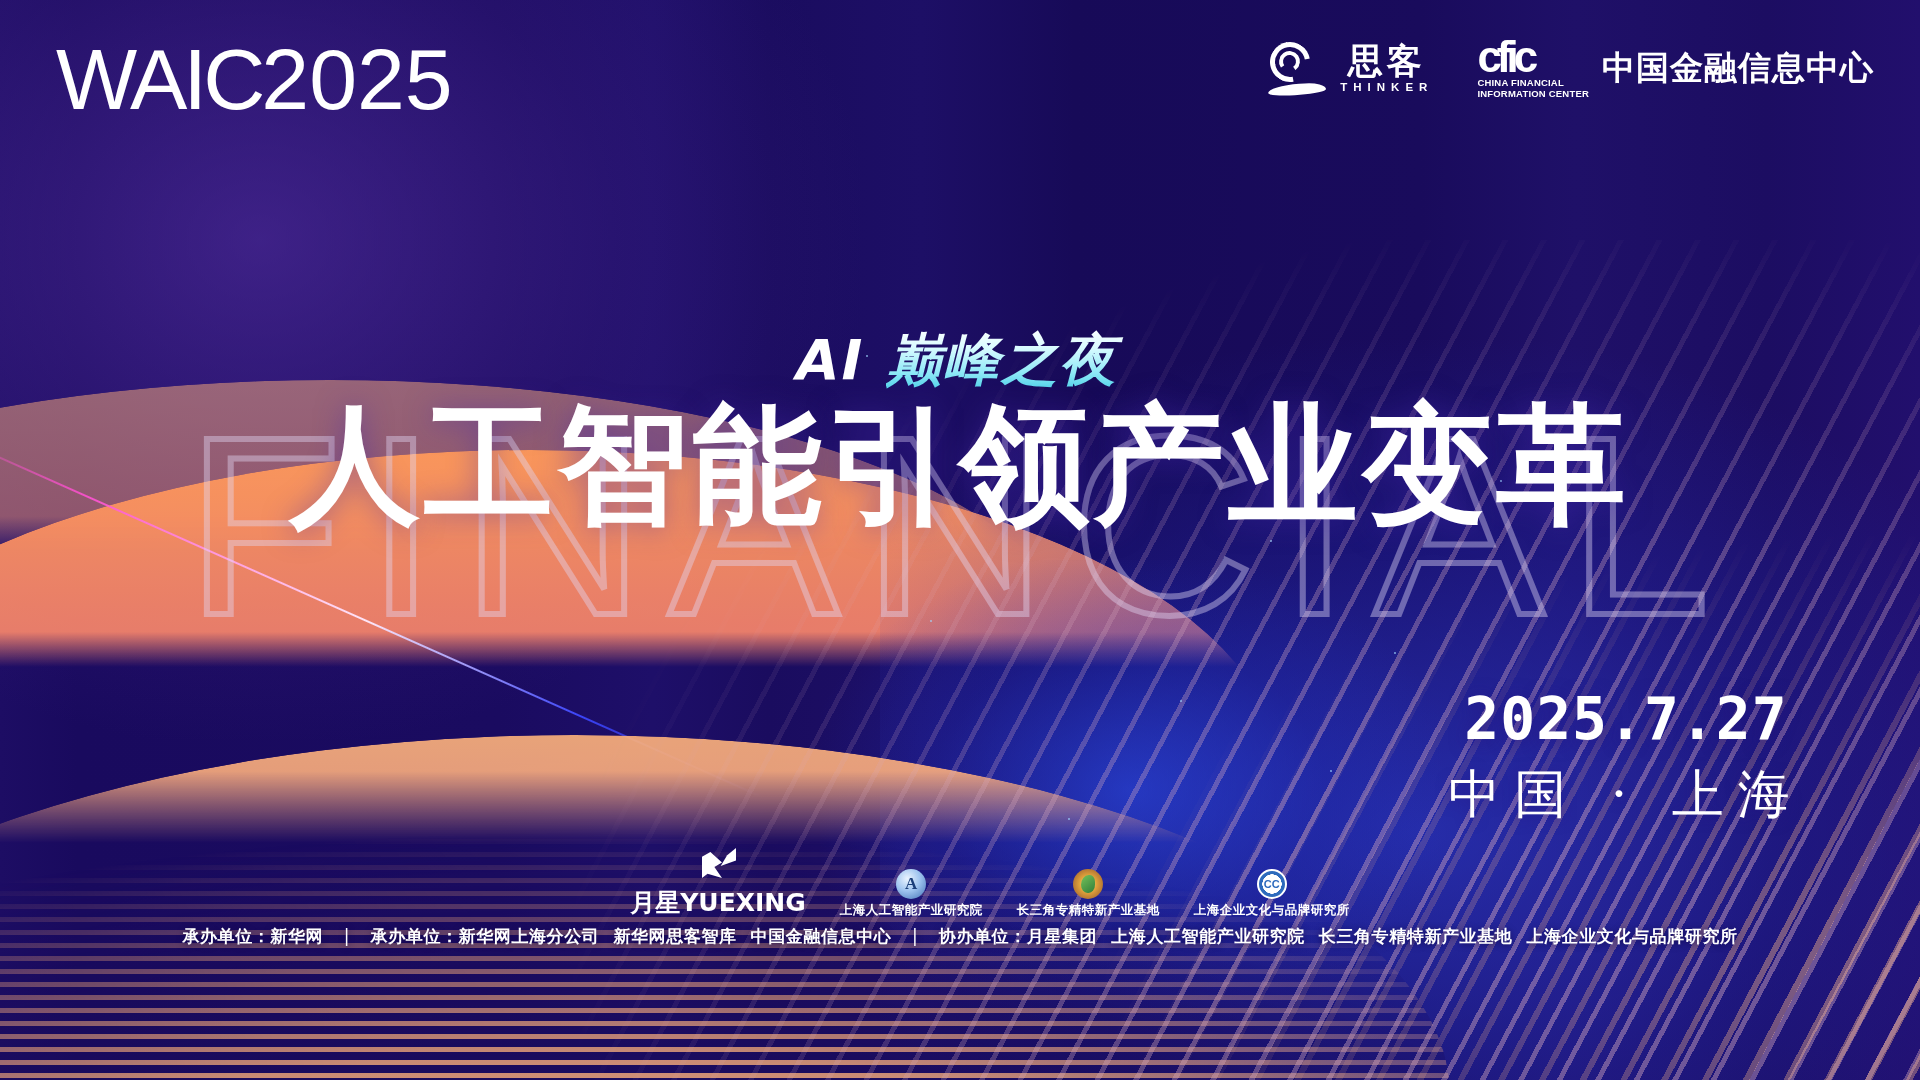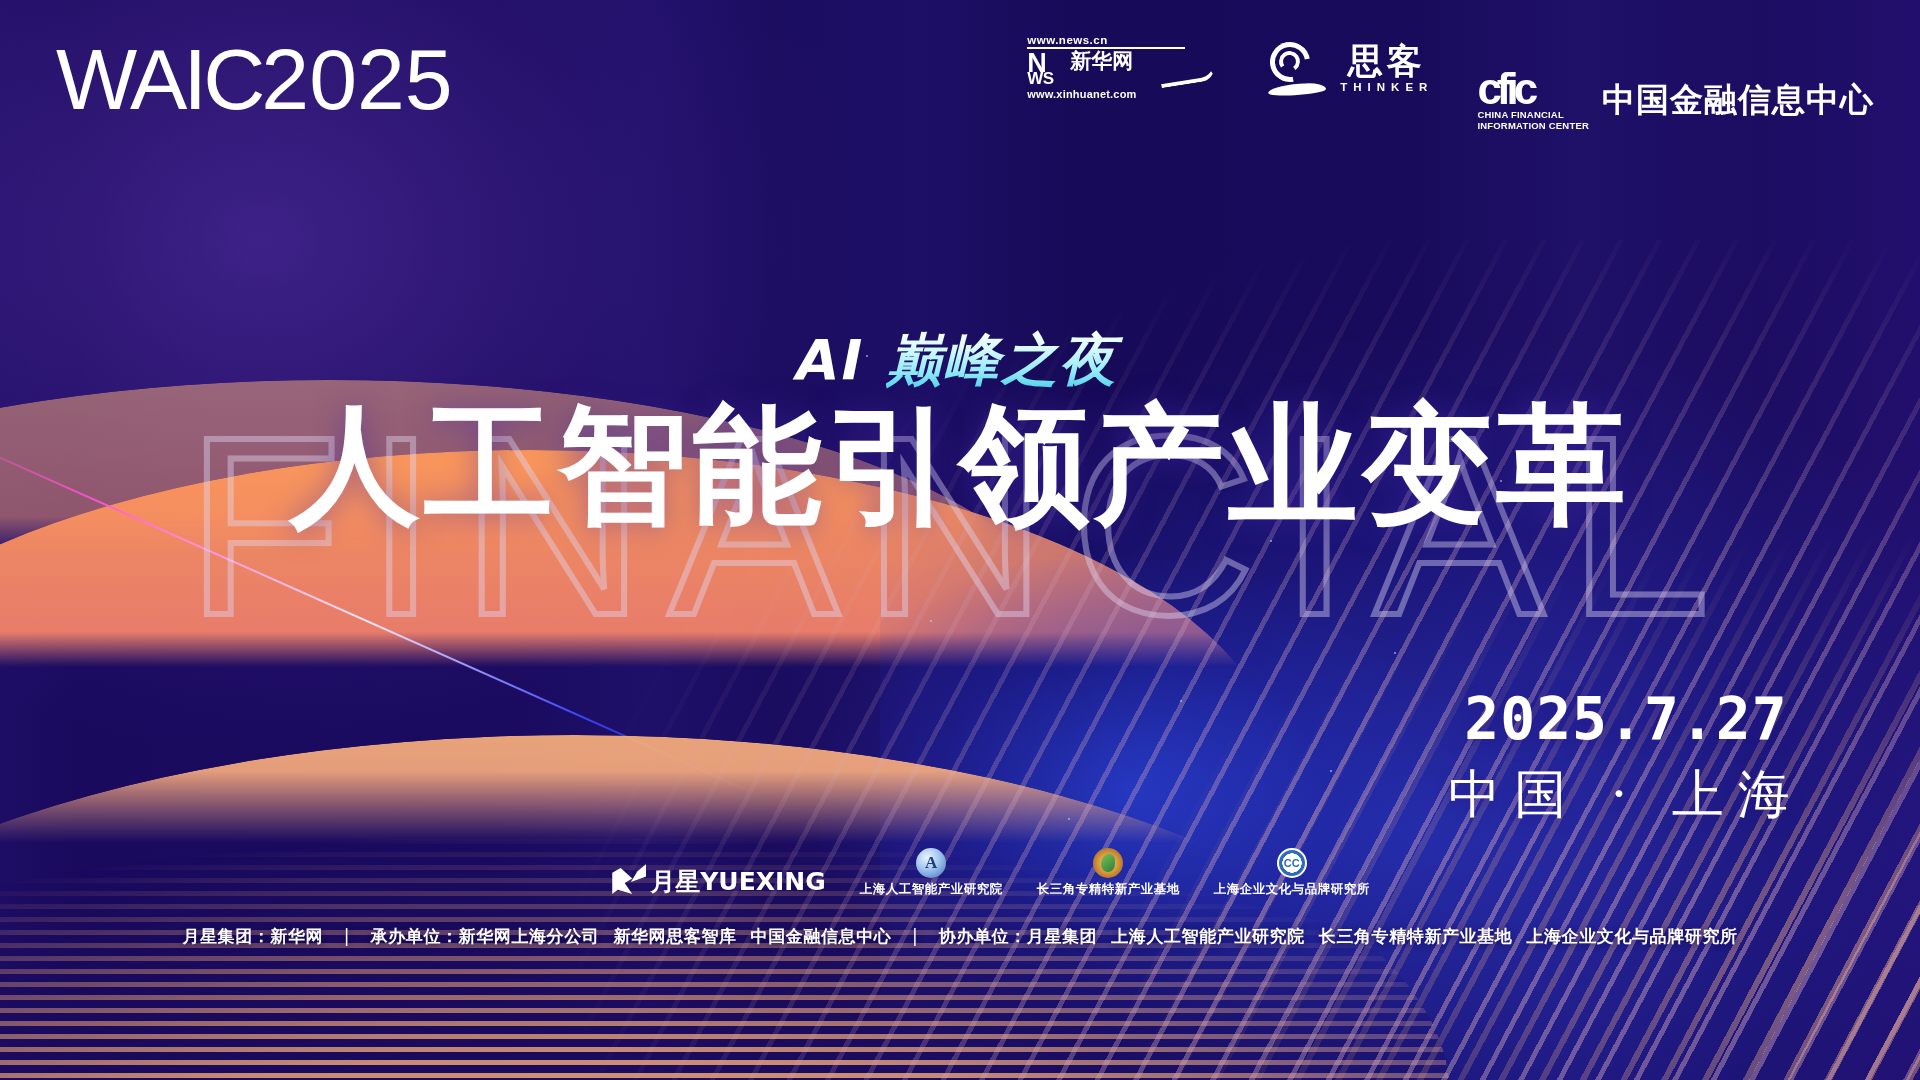--- a/index.html
+++ b/index.html
@@ -181,21 +181,21 @@
   .thinker .mark .brush {
     position:absolute; left:2px; bottom:1px; width:58px; height:11px; background:#fff;
     border-radius:60% 40% 50% 50% / 70% 70% 40% 40%; transform:rotate(-4deg);
   }
   .thinker .txt { text-align:center; }
   .thinker .cn { font-size:35px; font-weight:700; line-height:1;
     font-family:"DejaVu Sans", sans-serif; letter-spacing:4px; }
   .thinker .en { font-size:11.5px; font-weight:700; letter-spacing:6px; margin-top:2px; }
 
   
-  .cfic { color:#fff; display:flex; align-items:center; gap:13px; padding-top:4px;margin-top:32px; }
+  .cfic { color:#fff; display:flex; align-items:center; gap:13px; padding-top:4px; }
   .cfic .mark { text-align:left; }
   .cfic .mark .word { font-size:44px; font-weight:700; line-height:.85; letter-spacing:-5px; }
   .cfic .mark .sub { font-size:9.5px; font-weight:700; line-height:1.12; letter-spacing:.2px; margin-top:3px; }
   .cfic .cn { font-size:33px; font-weight:700; letter-spacing:1px;
     font-family:"DejaVu Sans", sans-serif; }
 
   
   .subtitle {
     position:absolute; left:0; right:0; top:323px; text-align:center;
     font-size:56px; font-weight:700; font-style:italic; letter-spacing:2px;
@@ -234,21 +234,21 @@
     display:flex; justify-content:center; align-items:flex-end; gap:34px;
     padding-left:60px;
   }
   .sponsor { display:flex; flex-direction:column; align-items:center; color:#fff; }
   .sponsor .icon { margin-bottom:3px; }
   .sponsor .name {
     font-size:12.5px; font-weight:700; letter-spacing:.5px; white-space:nowrap;
     font-family:"DejaVu Sans", sans-serif;
   }
   
-  .sponsor.yuexing { flex-direction:row; align-items:center; gap:4px; }
+  .sponsor.yuexing { flex-direction:column; align-items:center; gap:4px; }
   .sponsor.yuexing .name { font-size:25px; letter-spacing:0px; }
   .yx-mark { width:36px; height:34px; position:relative; }
   .yx-mark .b1 {
     position:absolute; left:2px; top:4px; width:20px; height:26px; background:#fff;
     clip-path:polygon(0% 18%, 42% 0%, 100% 40%, 62% 58%, 100% 100%, 28% 84%, 0% 100%);
   }
   .yx-mark .b2 {
     position:absolute; right:0px; top:0px; width:17px; height:18px; background:#fff;
     clip-path:polygon(100% 0%, 100% 70%, 10% 100%, 48% 40%);
   }
@@ -307,32 +307,20 @@
   </div>
 
   <div class="watermark">FINANCIAL</div>
 
   <div class="header">
 
     <div class="waic-logo"><span class="w">WAIC</span><span class="yr">2025</span></div>
 
     <div class="partner-bar">
 
-      <div class="xinhua">
-        <div class="top-url">www.news.cn</div>
-        <div class="mid">
-          <div class="nws">
-            <span class="n">N</span>
-            <span class="ws">WS</span>
-          </div>
-          <div class="cn">新华网</div>
-        </div>
-        <div class="swoosh"></div>
-        <div class="bot-url">www.xinhuanet.com</div>
-      </div>
 
       <div class="thinker">
         <div class="mark">
           <span class="spiral"></span>
             <span class="spiral2"></span>
             <span class="brush"></span>
         </div>
         <div class="txt">
           <div class="cn">思客</div>
           <div class="en">THINKER</div>
@@ -384,20 +372,20 @@
     </div>
     <div class="sponsor">
       <div class="icon">
           <div class="emb cc"></div>
         </div>
       <div class="name">上海企业文化与品牌研究所</div>
     </div>
   </div>
 
   <div class="credits">
-    <span>月星集团：新华网</span>
+    <span>承办单位：新华网</span>
     <span class="sep">|</span>
     <span>承办单位：</span><span>新华网上海分公司</span><span class="gap"></span><span>新华网思客智库</span><span class="gap"></span><span>中国金融信息中心</span>
     <span class="sep">|</span>
     <span>协办单位：</span><span>月星集团</span><span class="gap"></span><span>上海人工智能产业研究院</span><span class="gap"></span><span>长三角专精特新产业基地</span><span class="gap"></span><span>上海企业文化与品牌研究所</span>
   </div>
 
 </div>
 
 </body></html>

